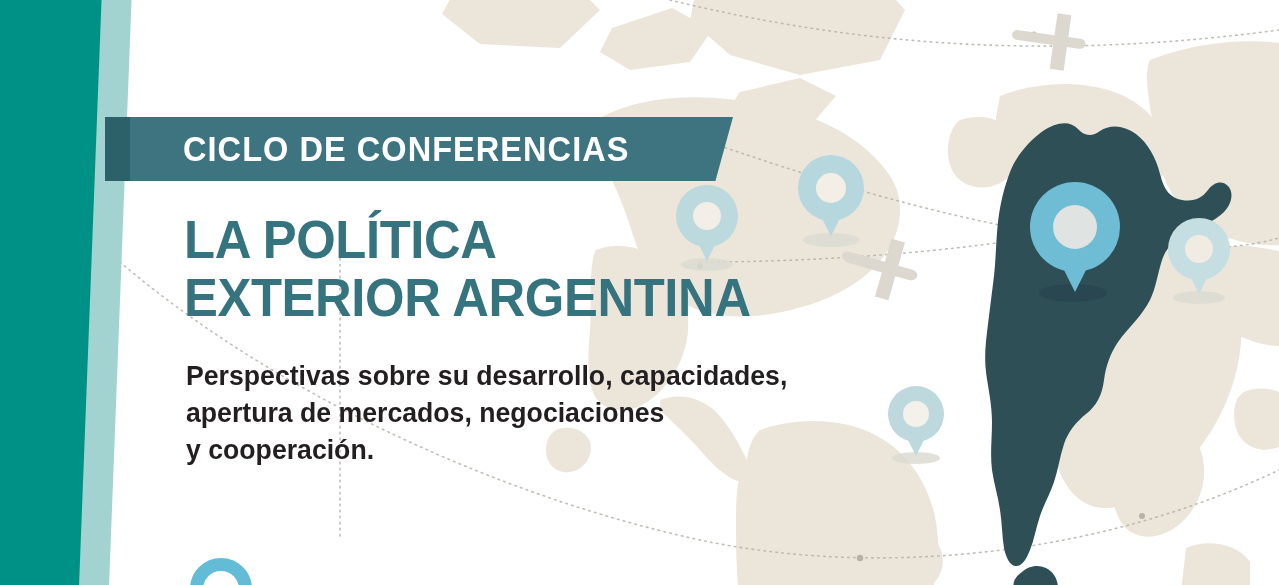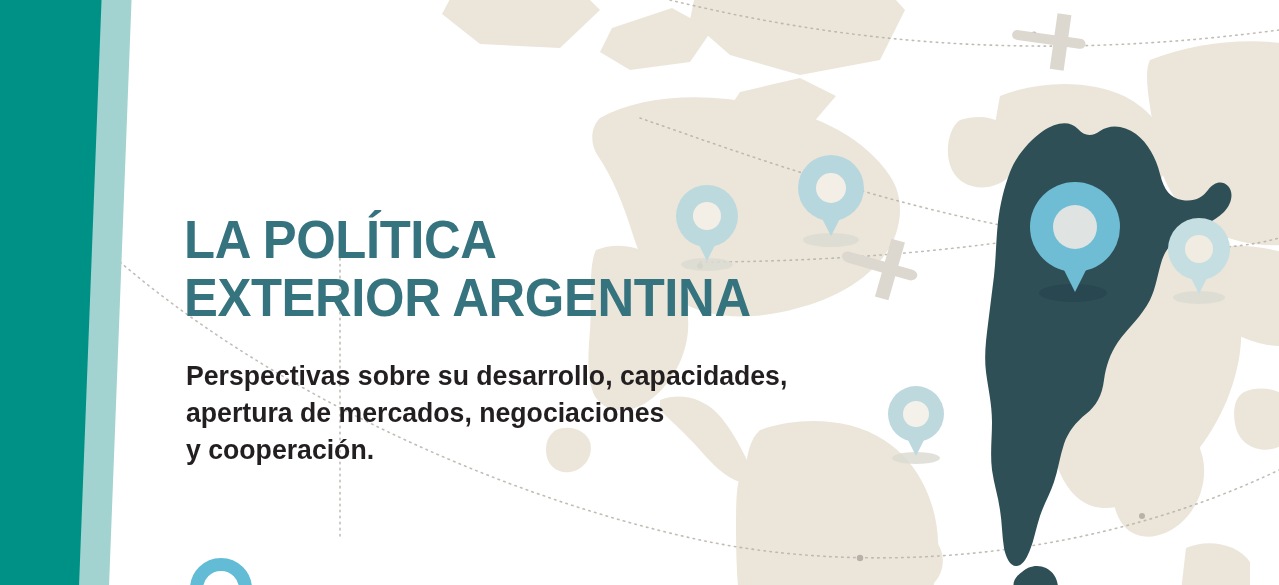--- a/index.html
+++ b/index.html
@@ -271,20 +271,25 @@
 
   <div class="pin" style="left:1030px;top:182px;width:90px;height:118px;">
     <div class="head" style="width:90px;height:90px;background:#6fbdd4;"></div>
     <div class="hole" style="left:23px;top:23px;width:44px;height:44px;background:#dfe3e2;"></div>
     <div class="tail" style="top:74px;border-left:18px solid transparent;border-right:18px solid transparent;border-top:36px solid #6fbdd4;"></div>
   </div>
 
   <div class="band-light"></div>
   <div class="band-teal"></div>
 
+  <div class="banner-wrap">
+    <div class="banner-shape"></div>
+    <div class="banner-overlap"></div>
+    <div class="banner-text">CICLO DE CONFERENCIAS</div>
+  </div>
 
   <div class="headline">
     <span class="l1">LA POLÍTICA</span>
     <span class="l2">EXTERIOR ARGENTINA</span>
   </div>
 
   <div class="subtitle">
     <span>Perspectivas sobre su desarrollo, capacidades,</span>
     <span>apertura de mercados, negociaciones</span>
     <span>y cooperación.</span>

